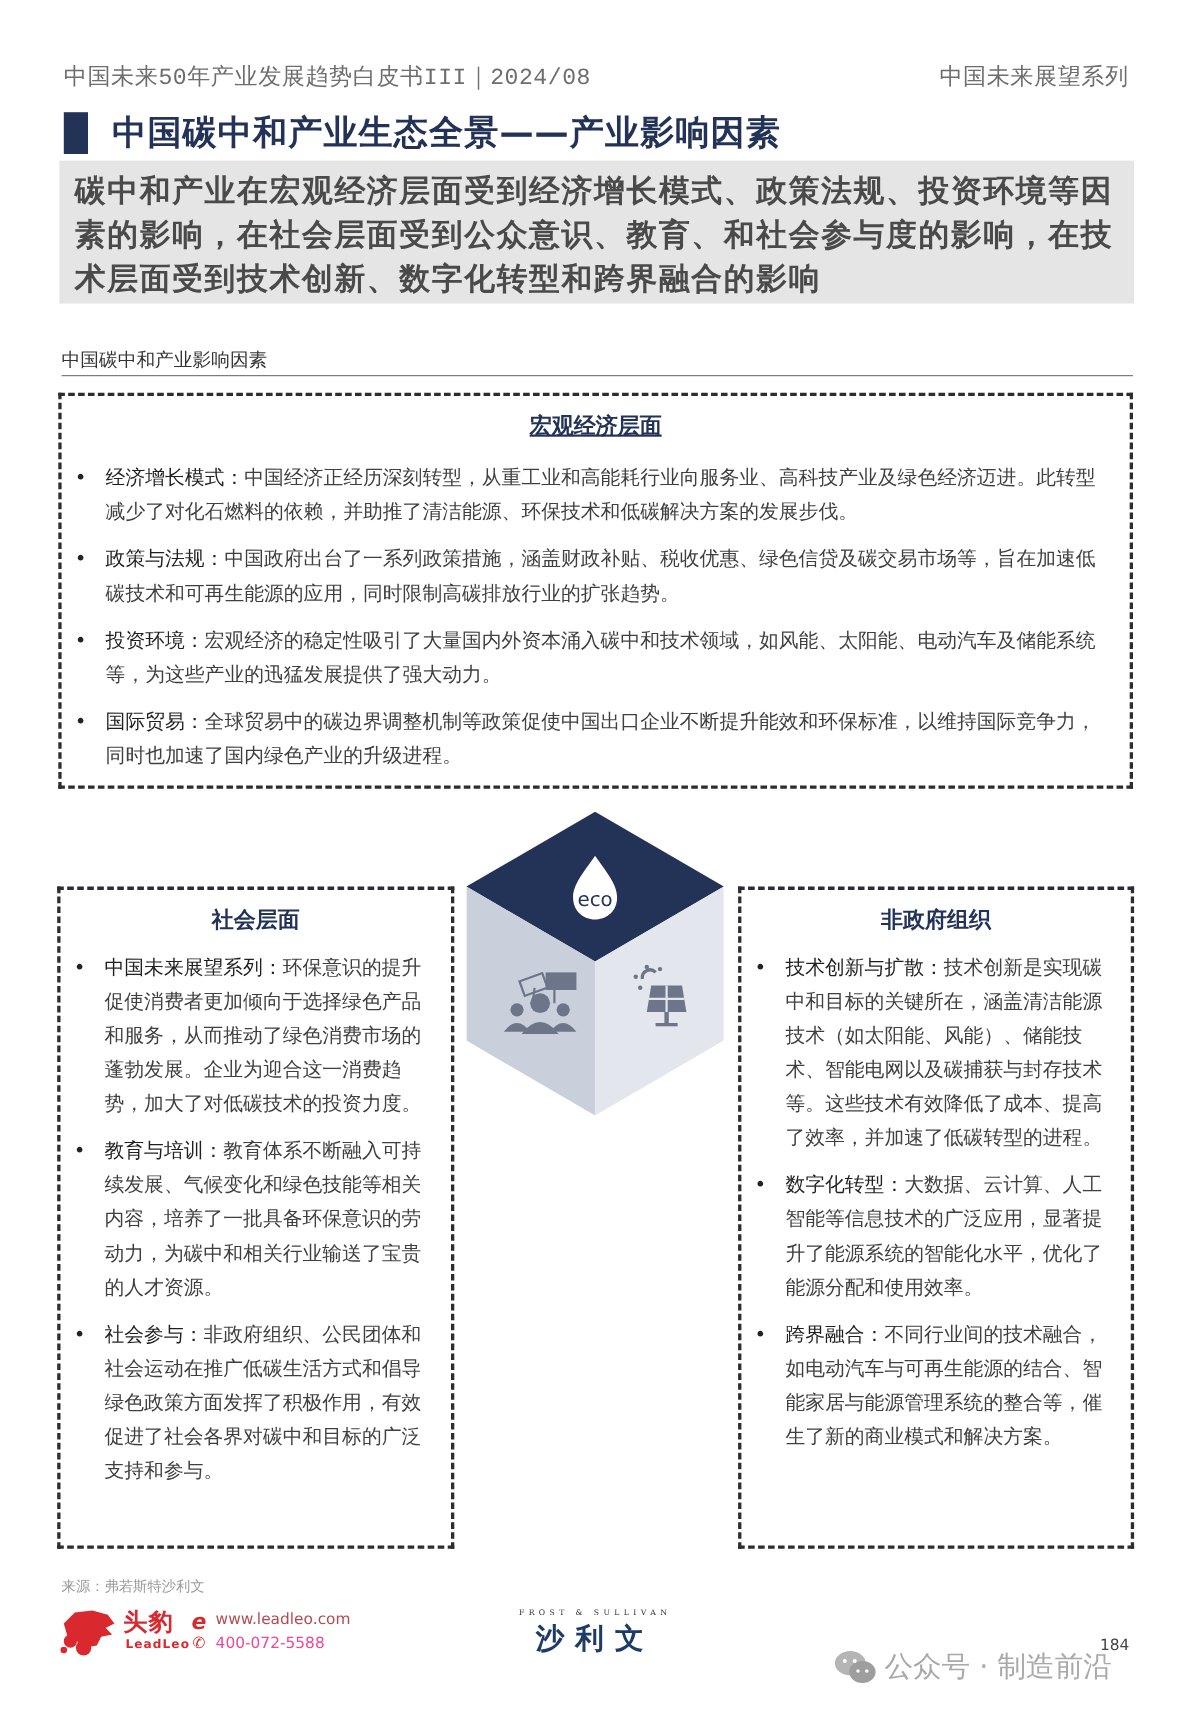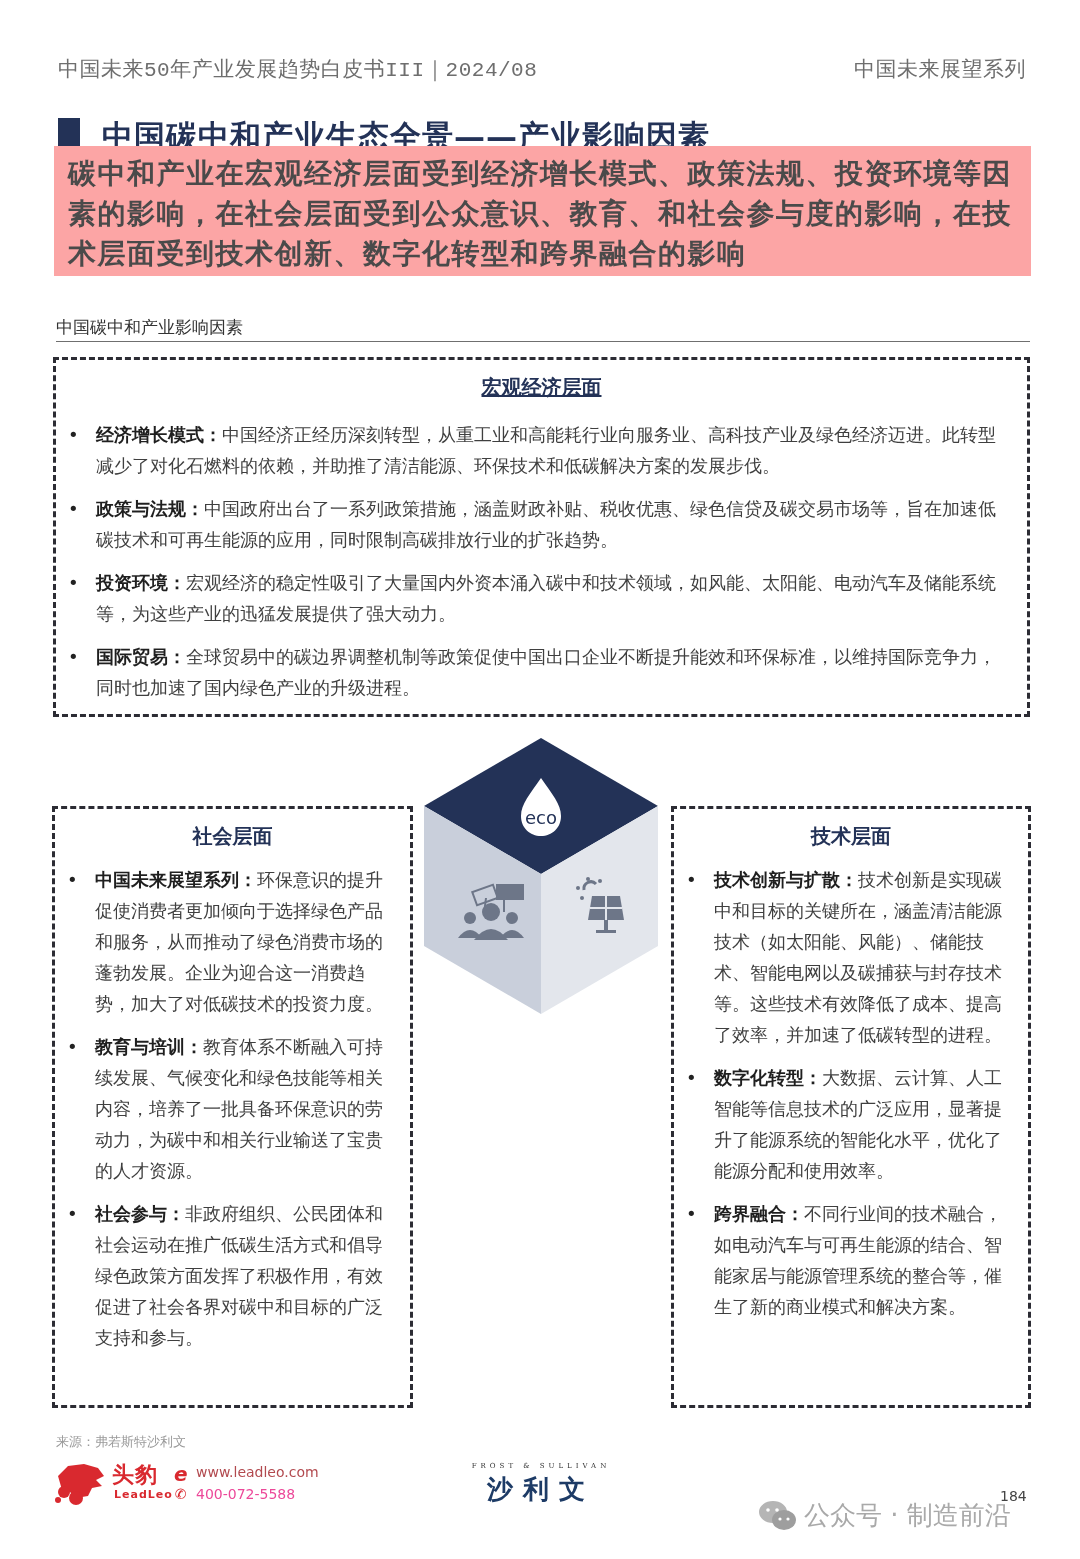--- a/index.html
+++ b/index.html
@@ -2,42 +2,42 @@
 <html><head>
 <meta charset="utf-8">
 <style>
   * { box-sizing: border-box; margin: 0; padding: 0; }
   html, body { width: 1080px; height: 1559px; background: #ffffff; overflow: hidden; }
   body { position: relative; font-family: "DejaVu Sans", "Liberation Sans", sans-serif; color: #3a3a3a; }
 
   .top-header { position: absolute; top: 52px; left: 58px; right: 54px; height: 34px; display: flex; justify-content: space-between; align-items: center; font-family: Liberation Mono, monospace; }
   .top-header .left, .top-header .right { font-size: 21px; color: #6e6e6e; letter-spacing: 0.5px; }
 
-  .title-row { position: absolute; top: 100px; left: 58px; right: 54px; height: 42px; display: flex; align-items: center; margin-top: 16px; }
+  .title-row { position: absolute; top: 100px; left: 58px; right: 54px; height: 42px; display: flex; align-items: center; }
   .title-bar { width: 22px; height: 38px; background: #233257; margin-right: 22px; }
   .title-text { font-size: 31px; color: #233257; font-weight: bold; letter-spacing: 1px; }
 
-  .summary-box { position: absolute; top: 146px; left: 54px; width: 977px; height: 130px; background: #fca5a5; padding: 8px 14px; }
+  .summary-box { position: absolute; top: 146px; left: 54px; width: 977px; height: 130px; background: #e5e5e5; padding: 8px 14px; }
   .summary-text { font-size: 28px; line-height: 40px; color: #4a4a4a; font-weight: bold; letter-spacing: 1.5px; }
 
   .section-caption { position: absolute; top: 316px; left: 56px; right: 50px; height: 26px; border-bottom: 1.5px solid #6f6f6f; }
   .section-caption span { font-size: 17px; color: #333; }
 
   .dash-box { position: absolute; border: 3px dashed #2c2c34; background: #fff; }
   .box-macro { top: 357px; left: 53px; width: 977px; height: 360px; }
   .box-social { top: 806px; left: 52px; width: 361px; height: 602px; }
   .box-tech { top: 806px; left: 671px; width: 360px; height: 602px; }
 
   .box-heading { text-align: center; font-size: 20px; color: #233257; font-weight: bold; margin-top: 14px; margin-bottom: 14px; }
   .box-macro .box-heading { margin-top: 14px; margin-bottom: 18px; text-decoration: underline; }
 
   .bullet-list { list-style: none; }
   .bullet-item { position: relative; font-size: 18px; color: #3f3f3f; line-height: 31px; }
   .bullet-item .dot { position: absolute; left: 12px; top: 0; font-size: 18px; color: #222; }
-  .bullet-item .key { font-weight: bold; color: #1f1f1f; }
+  .bullet-item .key { font-weight: normal; color: #1f1f1f; }
 
   .box-macro .bullet-list { padding-left: 40px; padding-right: 30px; }
   .box-macro .bullet-item { padding-left: 0; margin-bottom: 12px; }
   .box-macro .bullet-item .dot { left: -28px; }
 
   .box-social .bullet-list, .box-tech .bullet-list { padding-left: 40px; padding-right: 14px; }
   .box-social .bullet-item, .box-tech .bullet-item { margin-bottom: 12px; }
   .box-social .bullet-item .dot, .box-tech .bullet-item .dot { left: -28px; }
 
   .cube { position: absolute; top: 738px; left: 424px; width: 234px; height: 276px; }
@@ -95,21 +95,21 @@
 <div class="dash-box box-social">
   <div class="box-heading">社会层面</div>
   <ul class="bullet-list">
     <li class="bullet-item"><span class="dot">•</span><span class="key">中国未来展望系列：</span><span>环保意识的提升促使消费者更加倾向于选择绿色产品和服务，从而推动了绿色消费市场的蓬勃发展。企业为迎合这一消费趋势，加大了对低碳技术的投资力度。</span></li>
     <li class="bullet-item"><span class="dot">•</span><span class="key">教育与培训：</span><span>教育体系不断融入可持续发展、气候变化和绿色技能等相关内容，培养了一批具备环保意识的劳动力，为碳中和相关行业输送了宝贵的人才资源。</span></li>
     <li class="bullet-item"><span class="dot">•</span><span class="key">社会参与：</span><span>非政府组织、公民团体和社会运动在推广低碳生活方式和倡导绿色政策方面发挥了积极作用，有效促进了社会各界对碳中和目标的广泛支持和参与。</span></li>
   </ul>
 </div>
 
 <div class="dash-box box-tech">
-  <div class="box-heading">技术层面</div>
+  <div class="box-heading">非政府组织</div>
   <ul class="bullet-list">
     <li class="bullet-item"><span class="dot">•</span><span class="key">技术创新与扩散：</span><span>技术创新是实现碳中和目标的关键所在，涵盖清洁能源技术（如太阳能、风能）、储能技术、智能电网以及碳捕获与封存技术等。这些技术有效降低了成本、提高了效率，并加速了低碳转型的进程。</span></li>
     <li class="bullet-item"><span class="dot">•</span><span class="key">数字化转型：</span><span>大数据、云计算、人工智能等信息技术的广泛应用，显著提升了能源系统的智能化水平，优化了能源分配和使用效率。</span></li>
     <li class="bullet-item"><span class="dot">•</span><span class="key">跨界融合：</span><span>不同行业间的技术融合，如电动汽车与可再生能源的结合、智能家居与能源管理系统的整合等，催生了新的商业模式和解决方案。</span></li>
   </ul>
 </div>
 
 <div class="cube">
   <svg width="234" height="276" viewBox="0 0 234 276" xmlns="http://www.w3.org/2000/svg">
     <polygon points="117,0 234,68 117,136 0,68" fill="#233257"></polygon>

